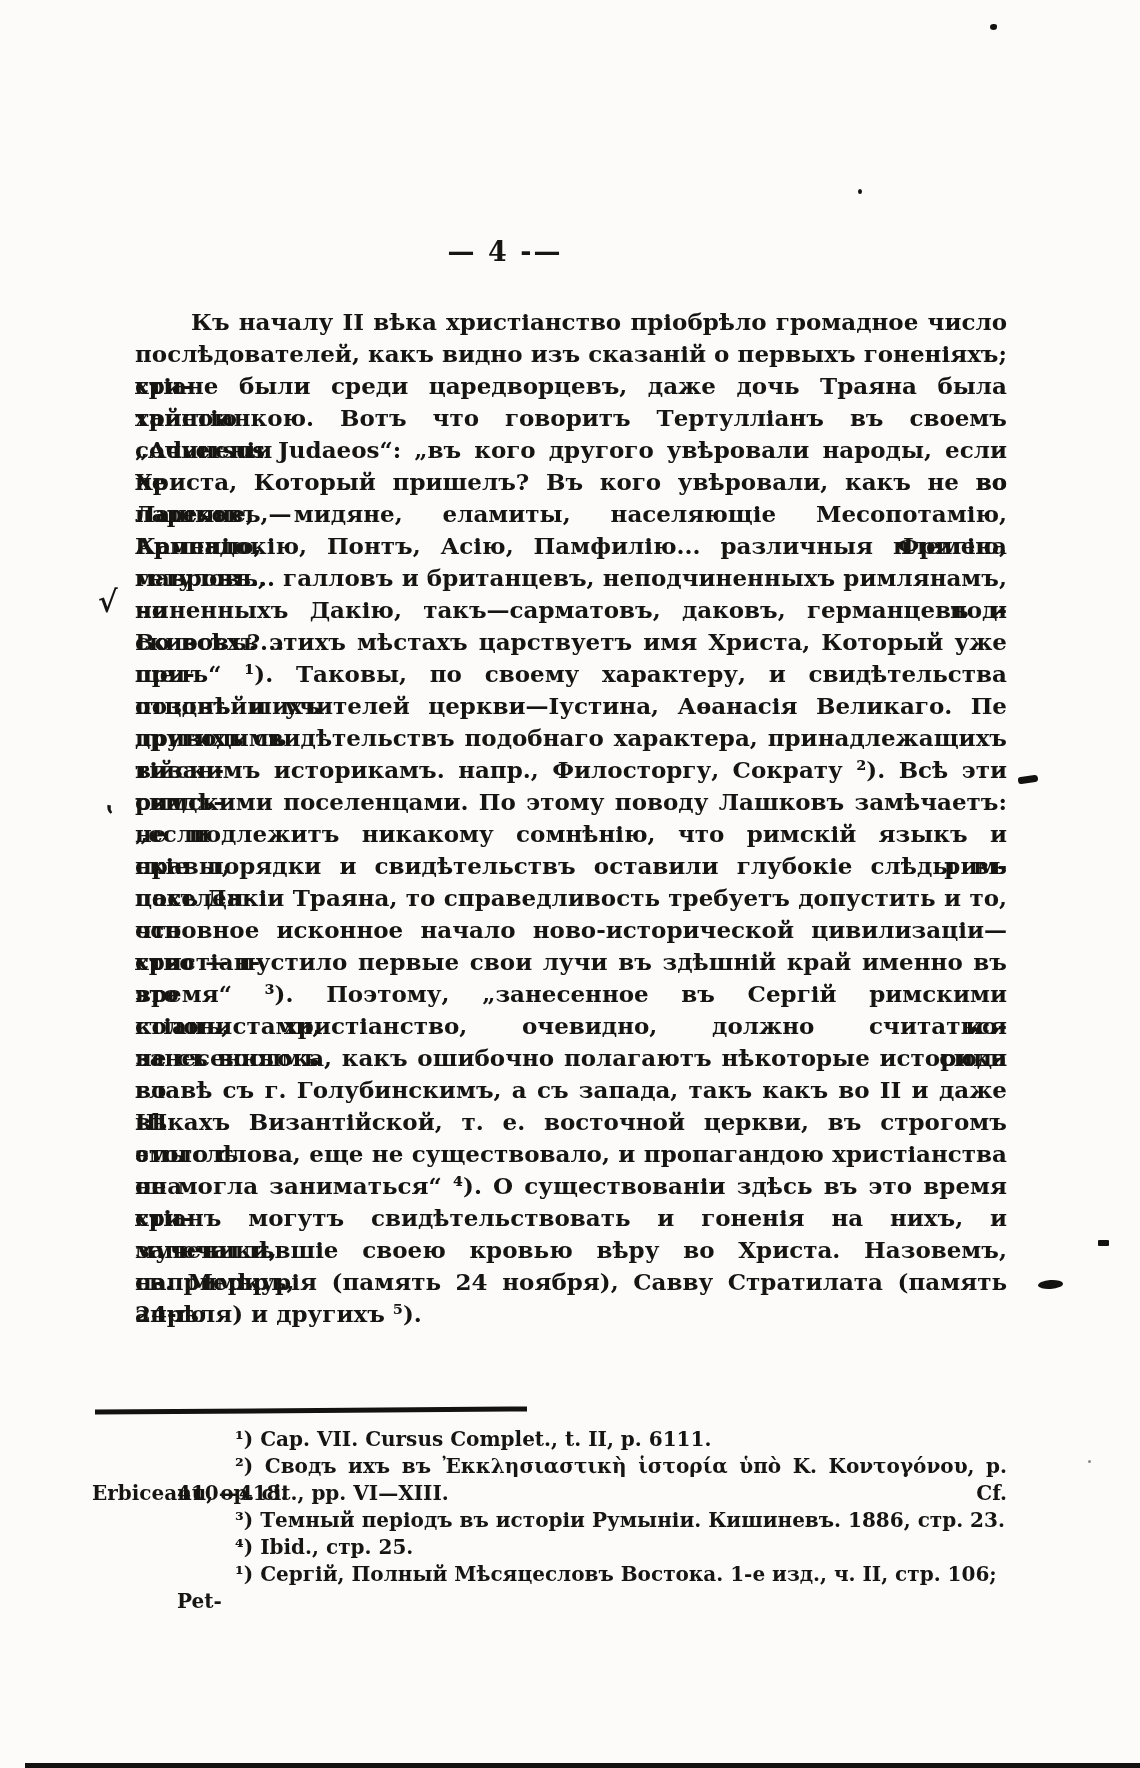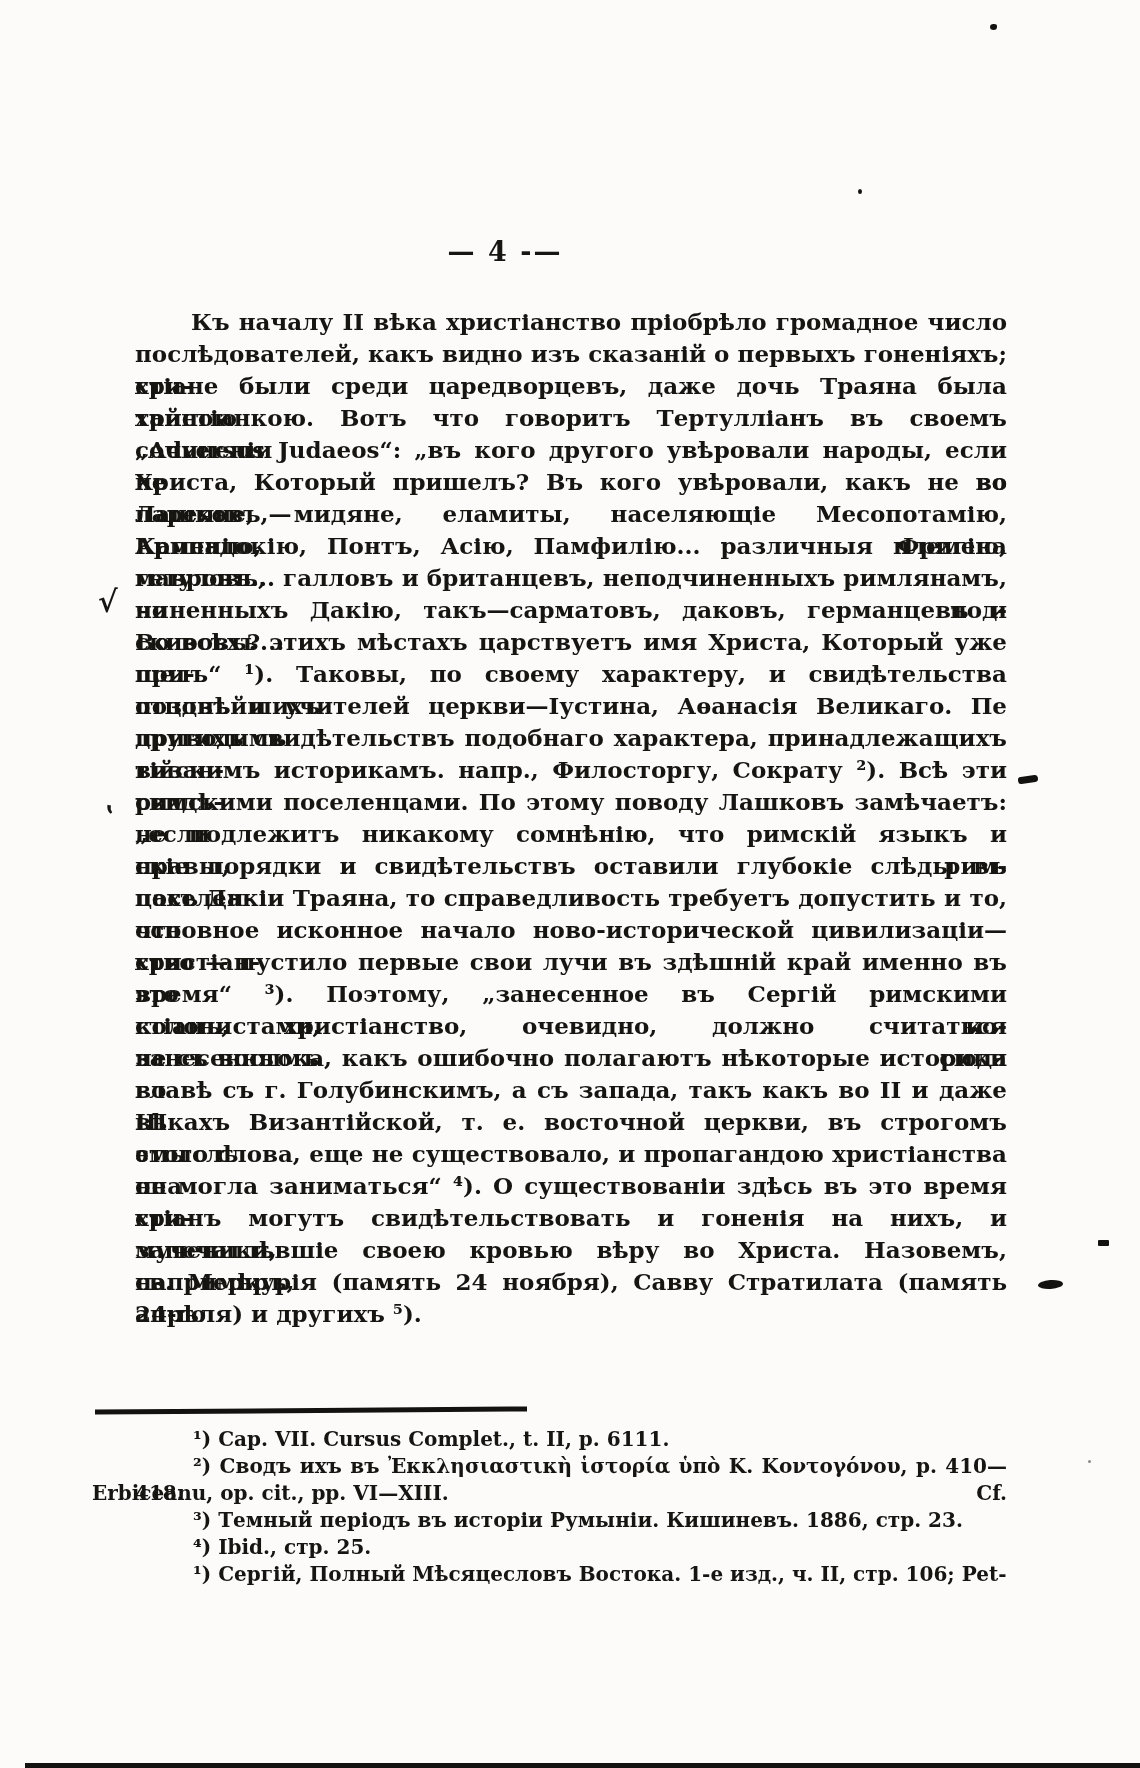--- a/index.html
+++ b/index.html
@@ -33,20 +33,21 @@
     position:absolute;left:95px;top:1408px;width:432px;height:5px;
     background:#131210;transform:rotate(-0.4deg);
   }
   .footnotes{
     position:absolute;left:135px;top:1426px;width:872px;
     font-size:20px;font-weight:700;
   }
   .fn{
     height:27px;line-height:27px;
     text-align:left;
+    margin-left:42px;
   }
   .fn.ind{text-indent:58px;}
   .fn.just{text-align:justify;text-align-last:justify;}
   .fn.outdent{margin-left:-43px;}
   .margin-mark{position:absolute;font-weight:700;}
   .check{left:98px;top:584px;font-size:30px;}
   .tick{left:103px;top:800px;font-size:28px;transform:rotate(12deg);}
   .blot{position:absolute;background:#131210;}
   .dot-a{left:990px;top:24px;width:7px;height:6px;border-radius:50% 40% 50% 50%;}
   .dot-b{left:858px;top:189px;width:4px;height:5px;border-radius:50%;}

